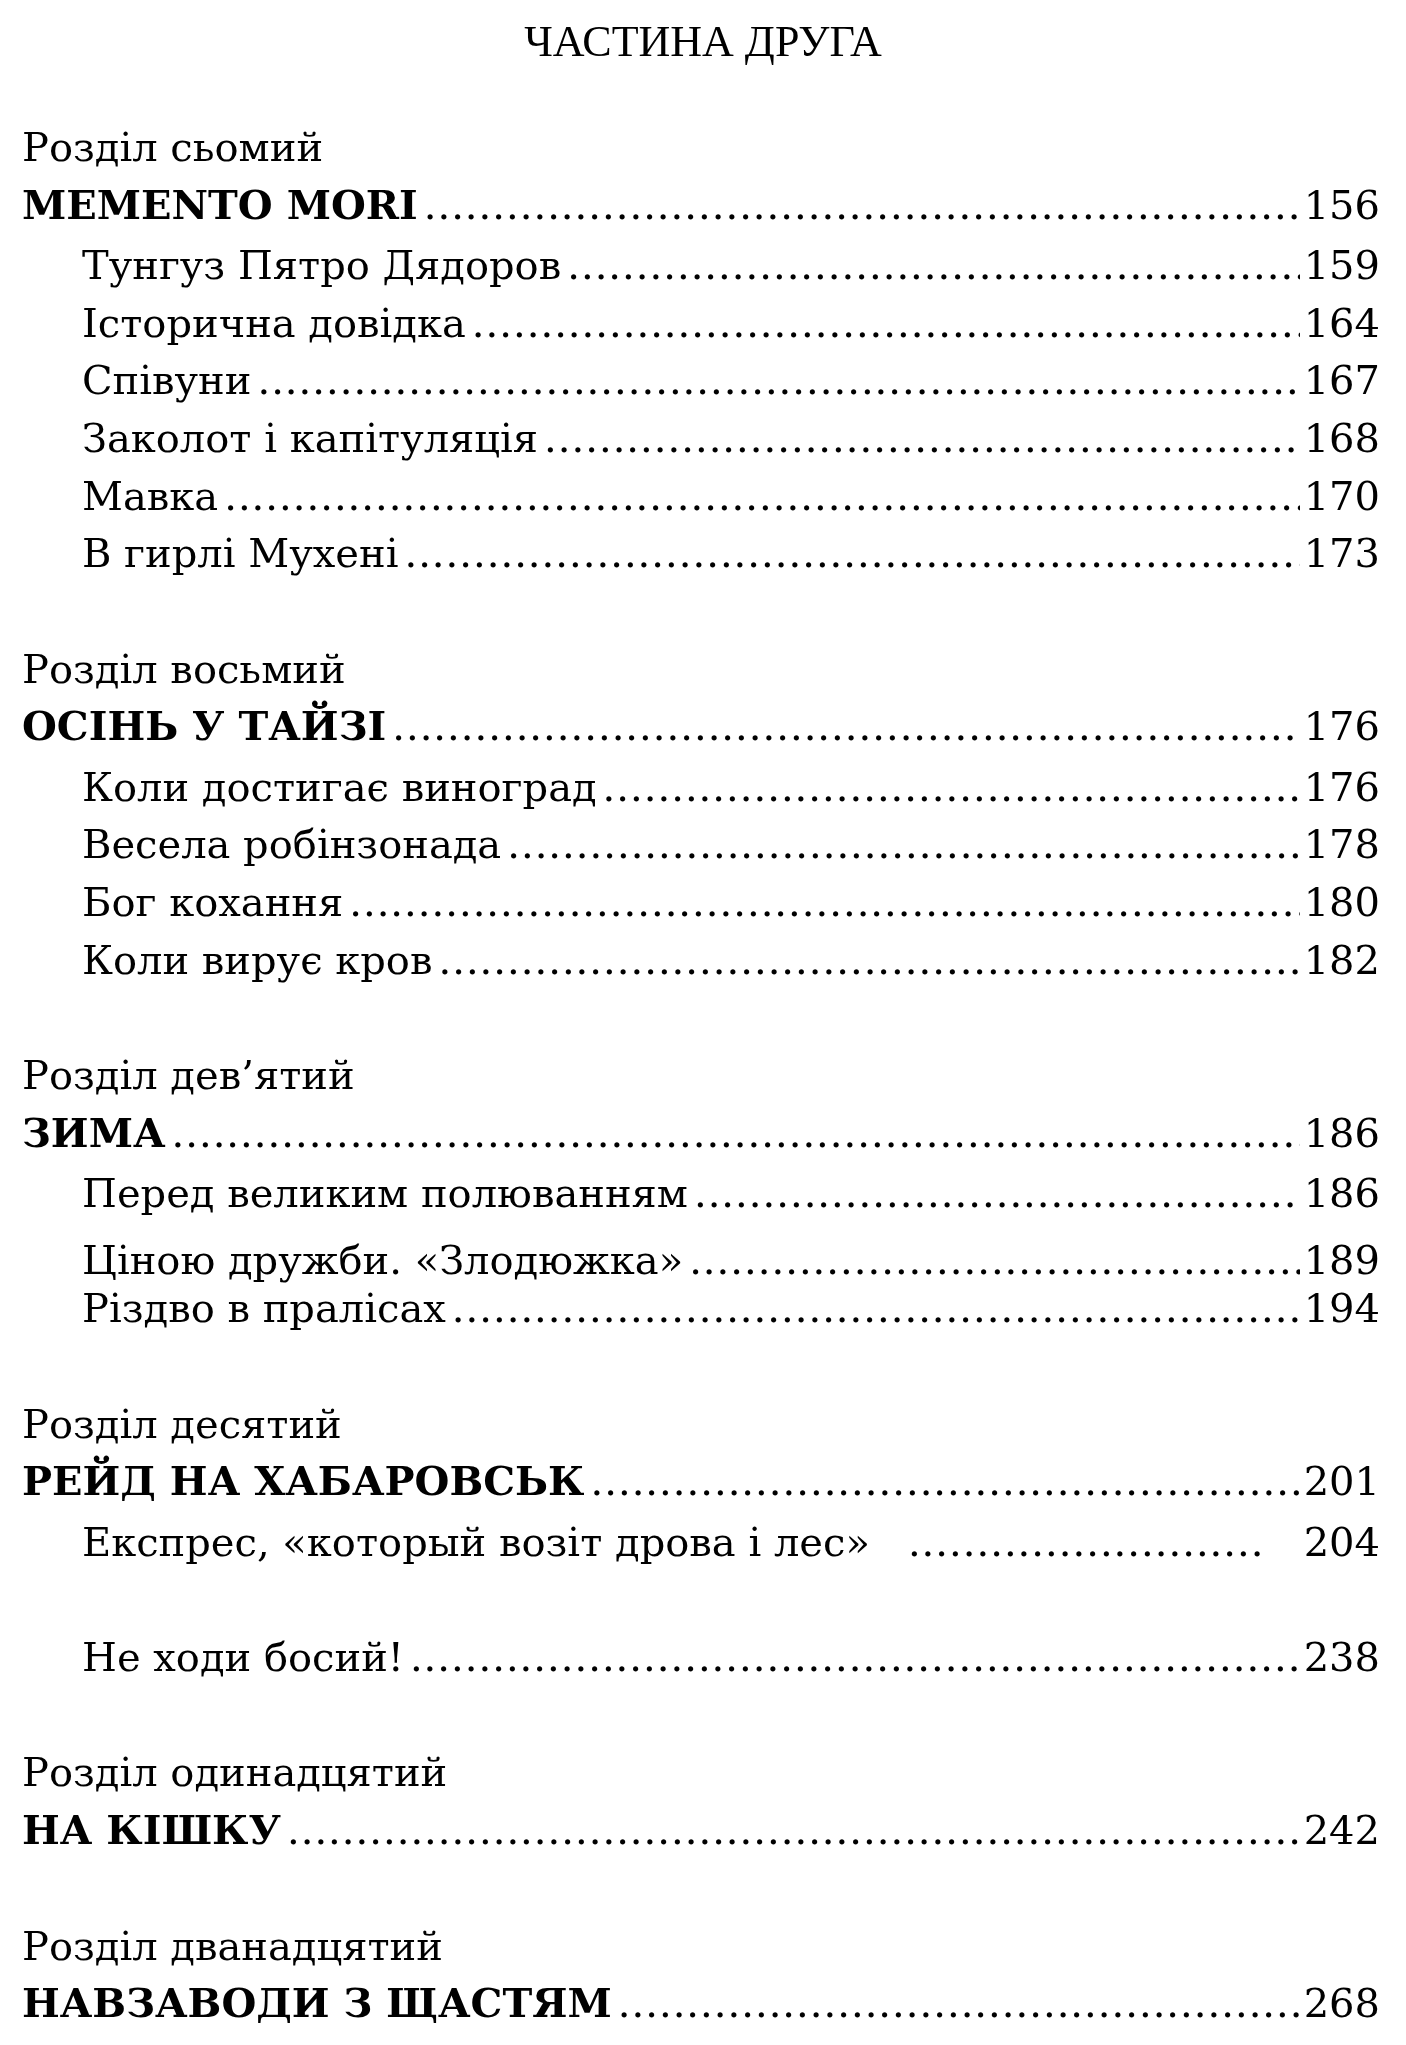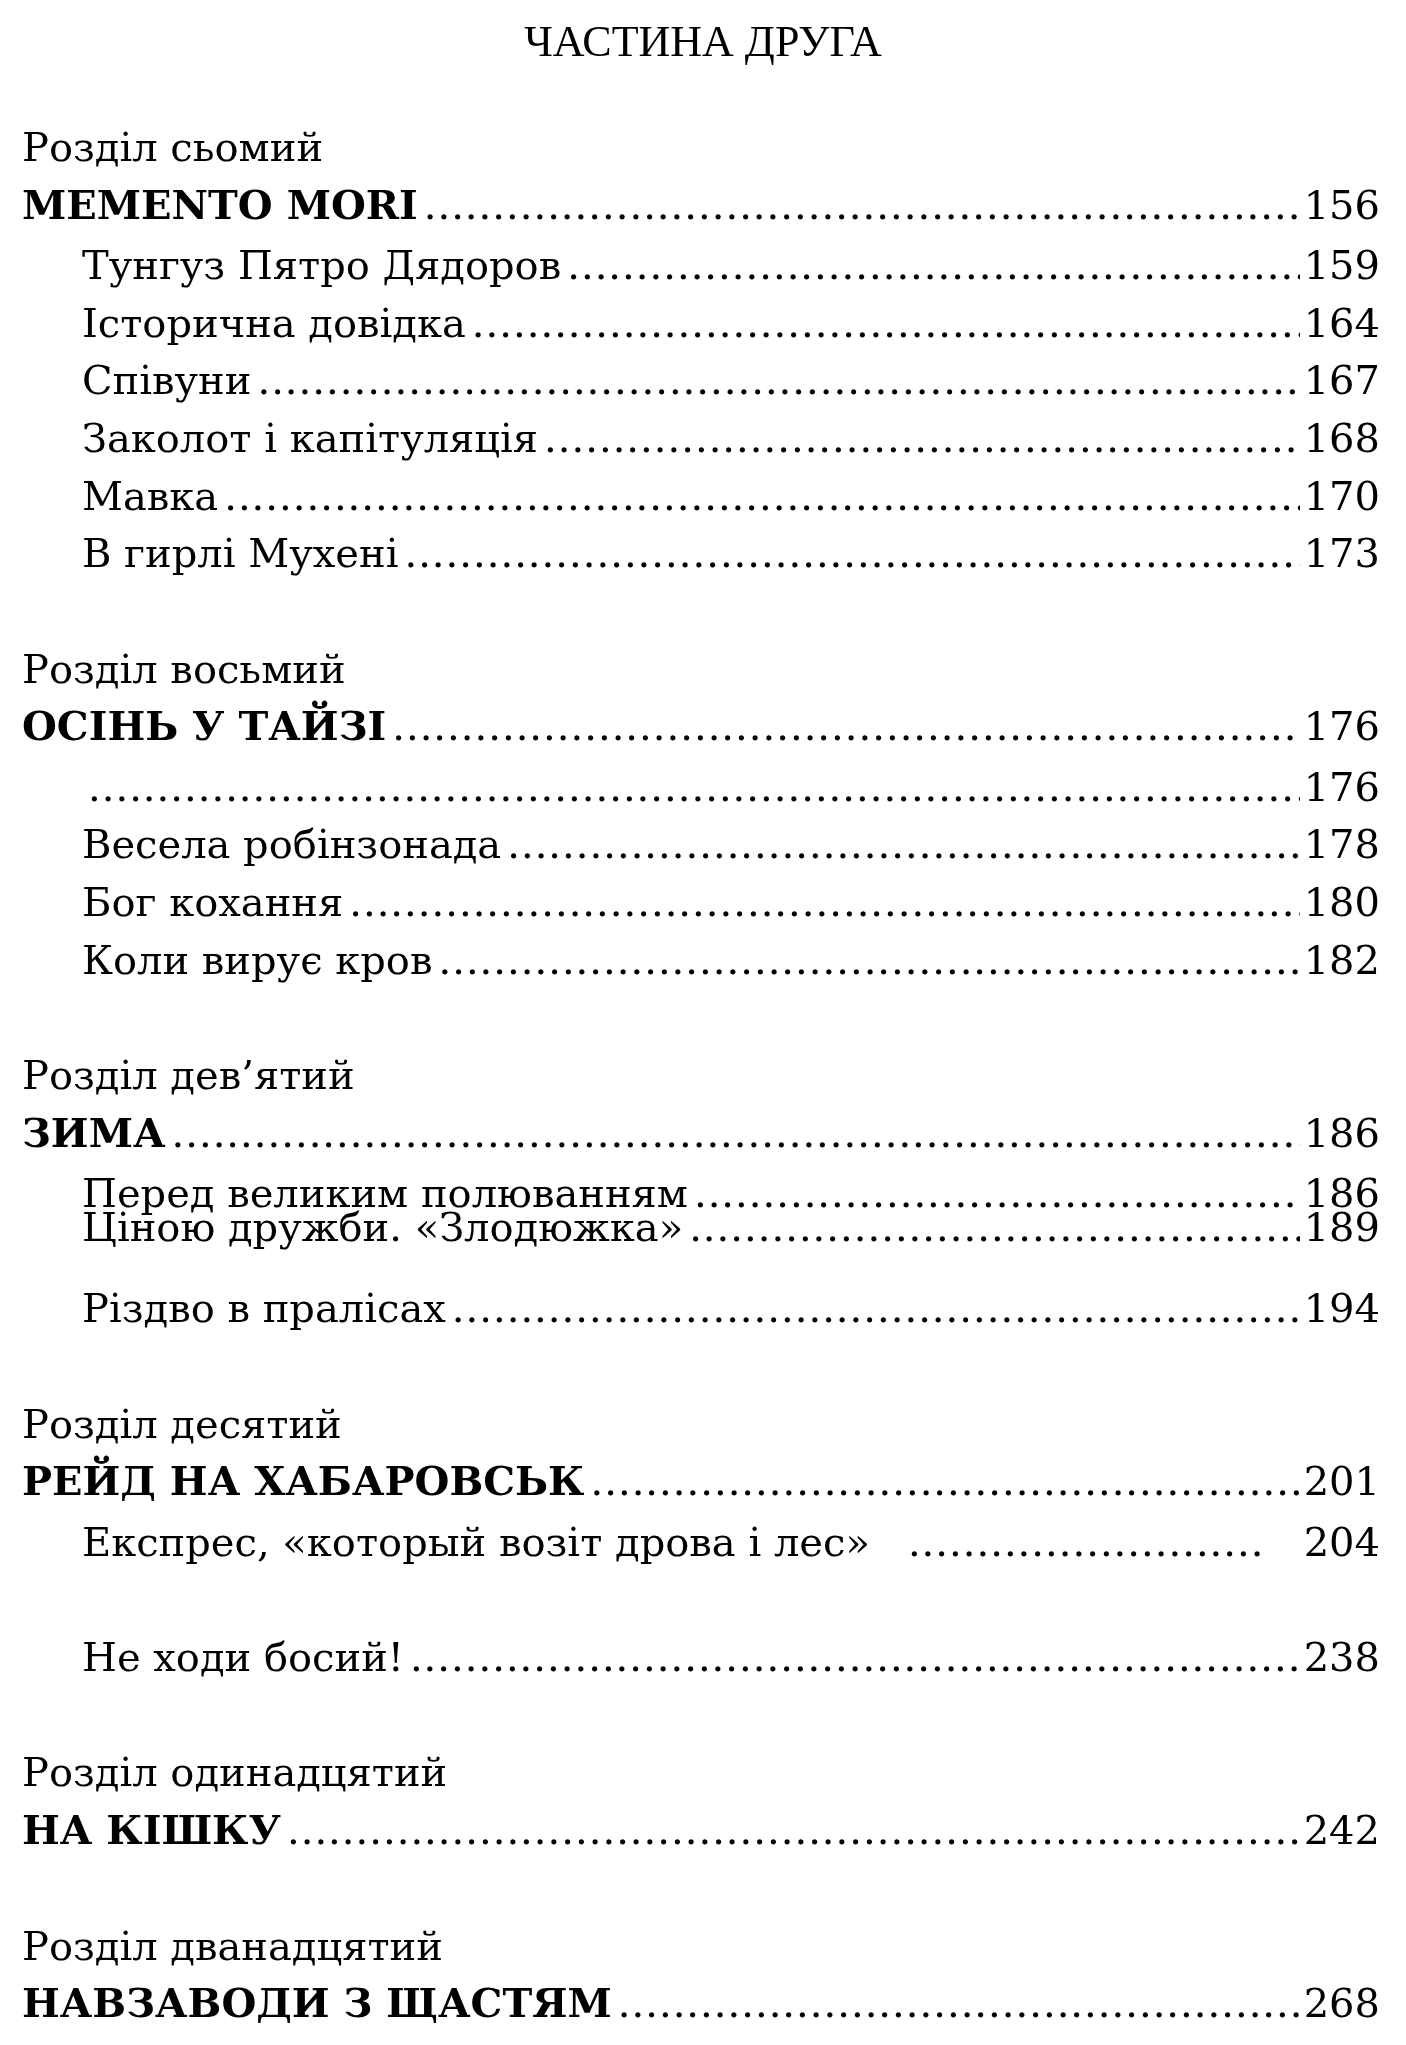--- a/index.html
+++ b/index.html
@@ -122,20 +122,21 @@
     <span class="page-num">173</span>
   </div>
 
   <div class="section-label" style="top: 640px;">Розділ восьмий</div>
   <div class="row chapter" style="top: 697px;">
     <span class="label">ОСІНЬ У ТАЙЗІ</span>
     <span class="leader"></span>
     <span class="page-num">176</span>
   </div>
   <div class="row sub" style="top: 758px;">
+    <span class="label">Коли достигає виноград</span>
     <span class="leader"></span>
     <span class="page-num">176</span>
   </div>
   <div class="row sub" style="top: 815px;">
     <span class="label">Весела робінзонада</span>
     <span class="leader"></span>
     <span class="page-num">178</span>
   </div>
   <div class="row sub" style="top: 873px;">
     <span class="label">Бог кохання</span>
@@ -152,21 +153,21 @@
   <div class="row chapter" style="top: 1104px;">
     <span class="label">ЗИМА</span>
     <span class="leader"></span>
     <span class="page-num">186</span>
   </div>
   <div class="row sub" style="top: 1164px;">
     <span class="label">Перед великим полюванням</span>
     <span class="leader"></span>
     <span class="page-num">186</span>
   </div>
-  <div class="row sub" style="top: 1198px;">
+  <div class="row sub" style="top: 1231px;">
     <span class="label">Ціною дружби. «Злодюжка»</span>
     <span class="leader"></span>
     <span class="page-num">189</span>
   </div>
   <div class="row sub" style="top: 1279px;">
     <span class="label">Різдво в пралісах</span>
     <span class="leader"></span>
     <span class="page-num">194</span>
   </div>
 

